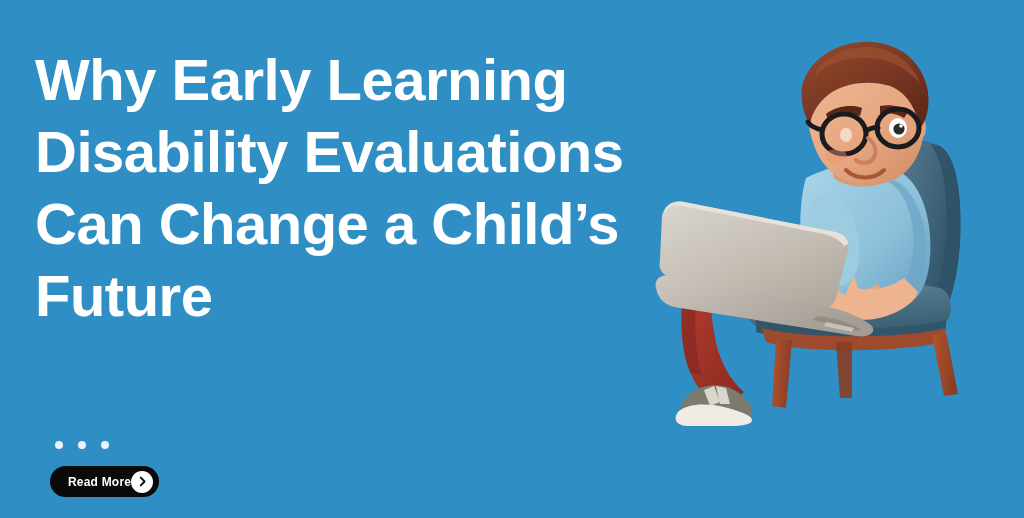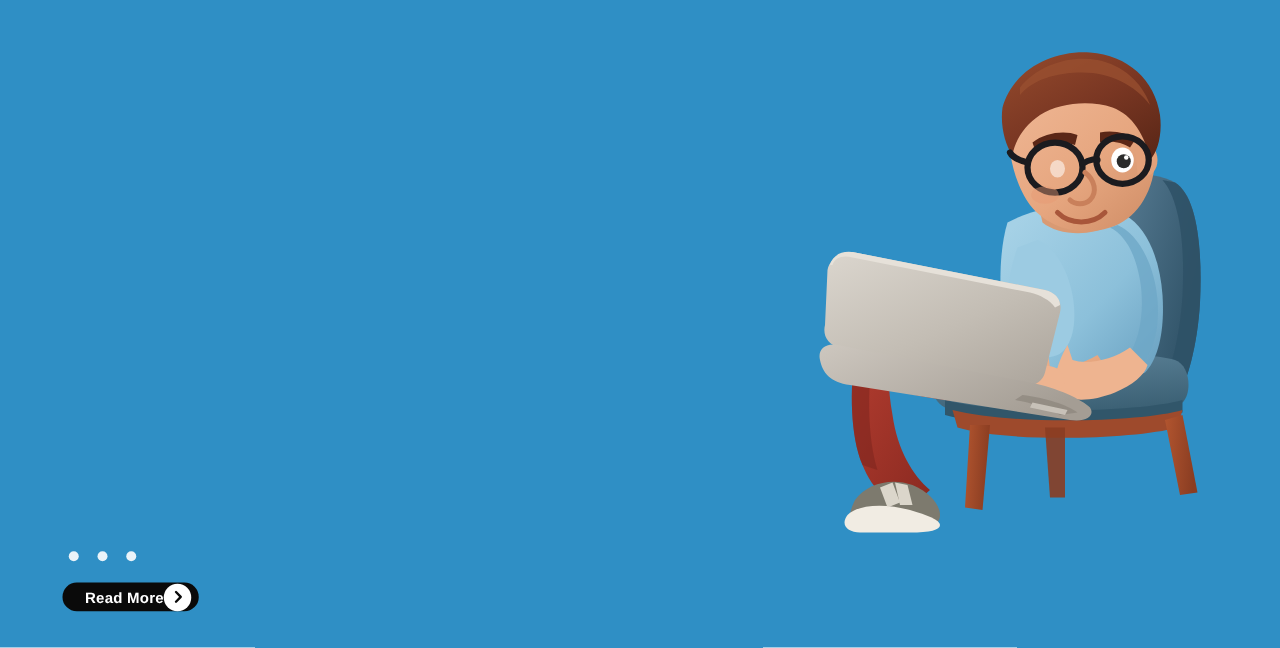--- a/index.html
+++ b/index.html
@@ -53,21 +53,21 @@
     border-radius: 50%;
     background: #eaf3f9;
     display: block;
   }
 
   
   .read-more {
     position: absolute;
     left: 50px;
     top: 466px;
-    height: 23px;
+    height: 31px;
     box-sizing: border-box;
     display: inline-flex;
     align-items: center;
     padding: 0 6px 0 18px;
     background: #0a0a0a;
     border: none;
     border-radius: 17px;
     cursor: pointer;
   }
   .read-more-label {
@@ -98,20 +98,23 @@
     width: 384px;
     height: 400px;
   }
   .illustration svg { display: block; }
 </style>
 </head>
 <body>
 
 <div class="banner">
 
+  <div class="content">
+    <h1 class="headline">Why Early Learning Disability Evaluations Can Change a Child’s Future</h1>
+  </div>
 
   <div class="dots">
     <span class="dot"></span>
     <span class="dot"></span>
     <span class="dot"></span>
   </div>
 
   <button class="read-more">
     <span class="read-more-label">Read More</span>
     <span class="arrow-circle">

